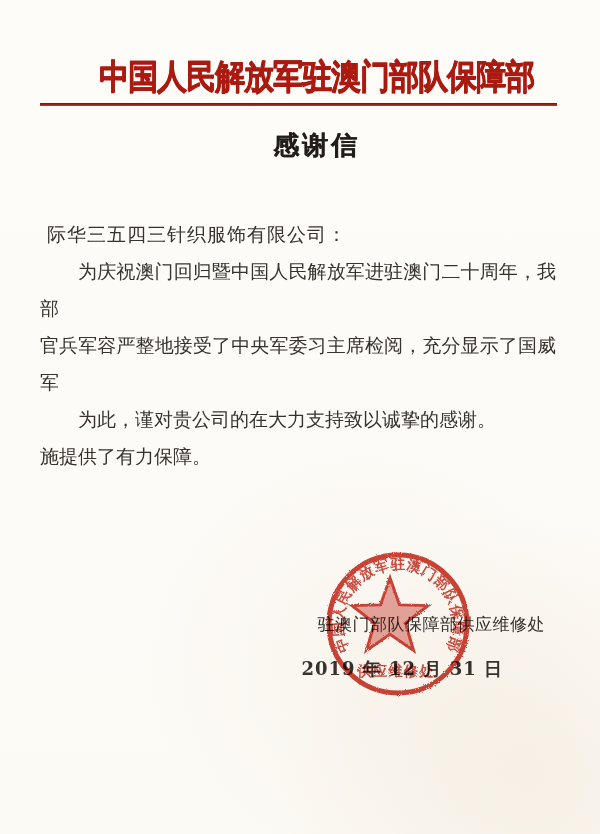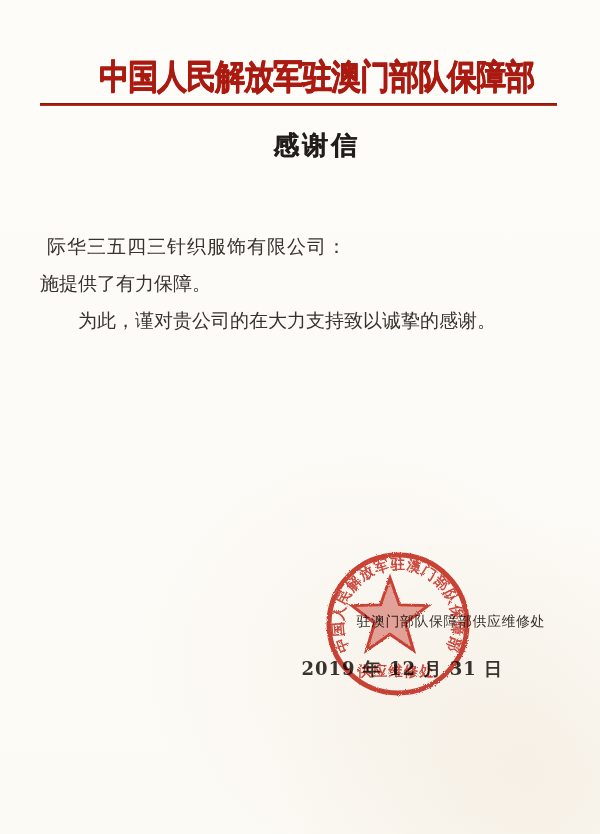--- a/index.html
+++ b/index.html
@@ -34,29 +34,28 @@
     text-align:center;
     font-size:26px;font-weight:700;letter-spacing:3px;
     color:#221d19;
     text-shadow:0.4px 0 currentColor;
   }
   .body-block{
     position:absolute;left:40px;top:216px;width:516px;
     font-size:19px;line-height:37px;
     color:var(--body-ink,#37322c);
     text-align:justify;
-    margin-top:12px;
   }
   .salutation{padding-left:7px;letter-spacing:1px;}
   .bline{min-height:37px;}
   .j{text-align:justify;text-align-last:justify;}
   .ind{text-indent:2em;}
   .sig-unit{
     position:absolute;top:613px;right:88px;
-    font-size:14px;letter-spacing:0.5px;
+    font-size:17px;letter-spacing:0.5px;
     color:var(--body-ink,#37322c);
     white-space:nowrap;
   }
   .sig-date{
     position:absolute;top:657px;right:130px;
     font-size:18px;letter-spacing:1px;
     color:var(--body-ink,#37322c);
     white-space:nowrap;
     font-weight:bold;
   }
@@ -89,22 +88,24 @@
 <div class="page">
 
   <div class="org-title">中国人民解放军驻澳门部队保障部</div>
 
   <div class="red-rule"></div>
 
   <div class="letter-title">感谢信</div>
 
   <div class="body-block">
     <div class="bline salutation">际华三五四三针织服饰有限公司：</div>
+    <div class="bline j ind">为庆祝澳门回归暨中国人民解放军进驻澳门二十周年，我部</div>
+    <div class="bline j">官兵军容严整地接受了中央军委习主席检阅，充分显示了国威军</div>
+    <div class="bline ind">为此，谨对贵公司的在大力支持致以诚挚的感谢。</div>
     <div class="bline">施提供了有力保障。</div>
-    <div class="bline ind">为此，谨对贵公司的在大力支持致以诚挚的感谢。</div>
   </div>
 
   <div class="sig-unit">驻澳门部队保障部供应维修处</div>
   <div class="sig-date">2019 年 12 月 31 日</div>
 
   <svg class="stamp" viewBox="0 0 150 150" aria-hidden="true">
     <defs>
       <filter id="inkRough" x="-10%" y="-10%" width="120%" height="120%">
         <feTurbulence type="fractalNoise" baseFrequency="0.9" numOctaves="2" seed="7" result="n"></feTurbulence>
         <feDisplacementMap in="SourceGraphic" in2="n" scale="2.5"></feDisplacementMap>

